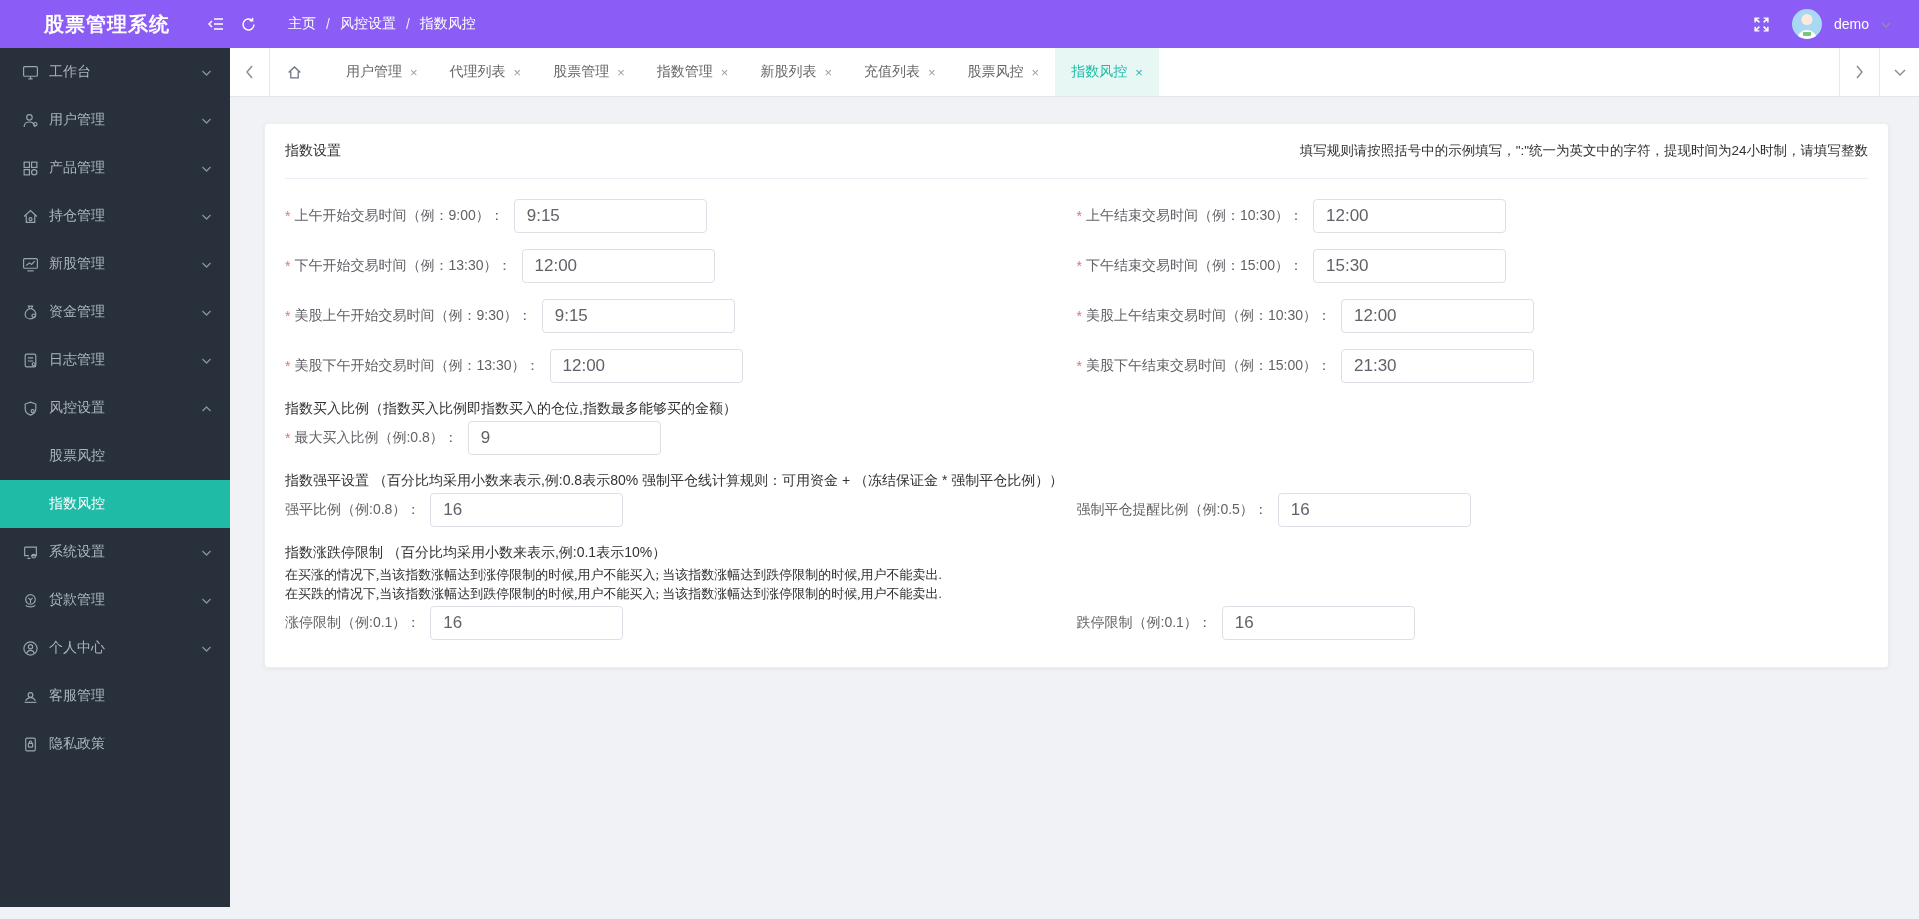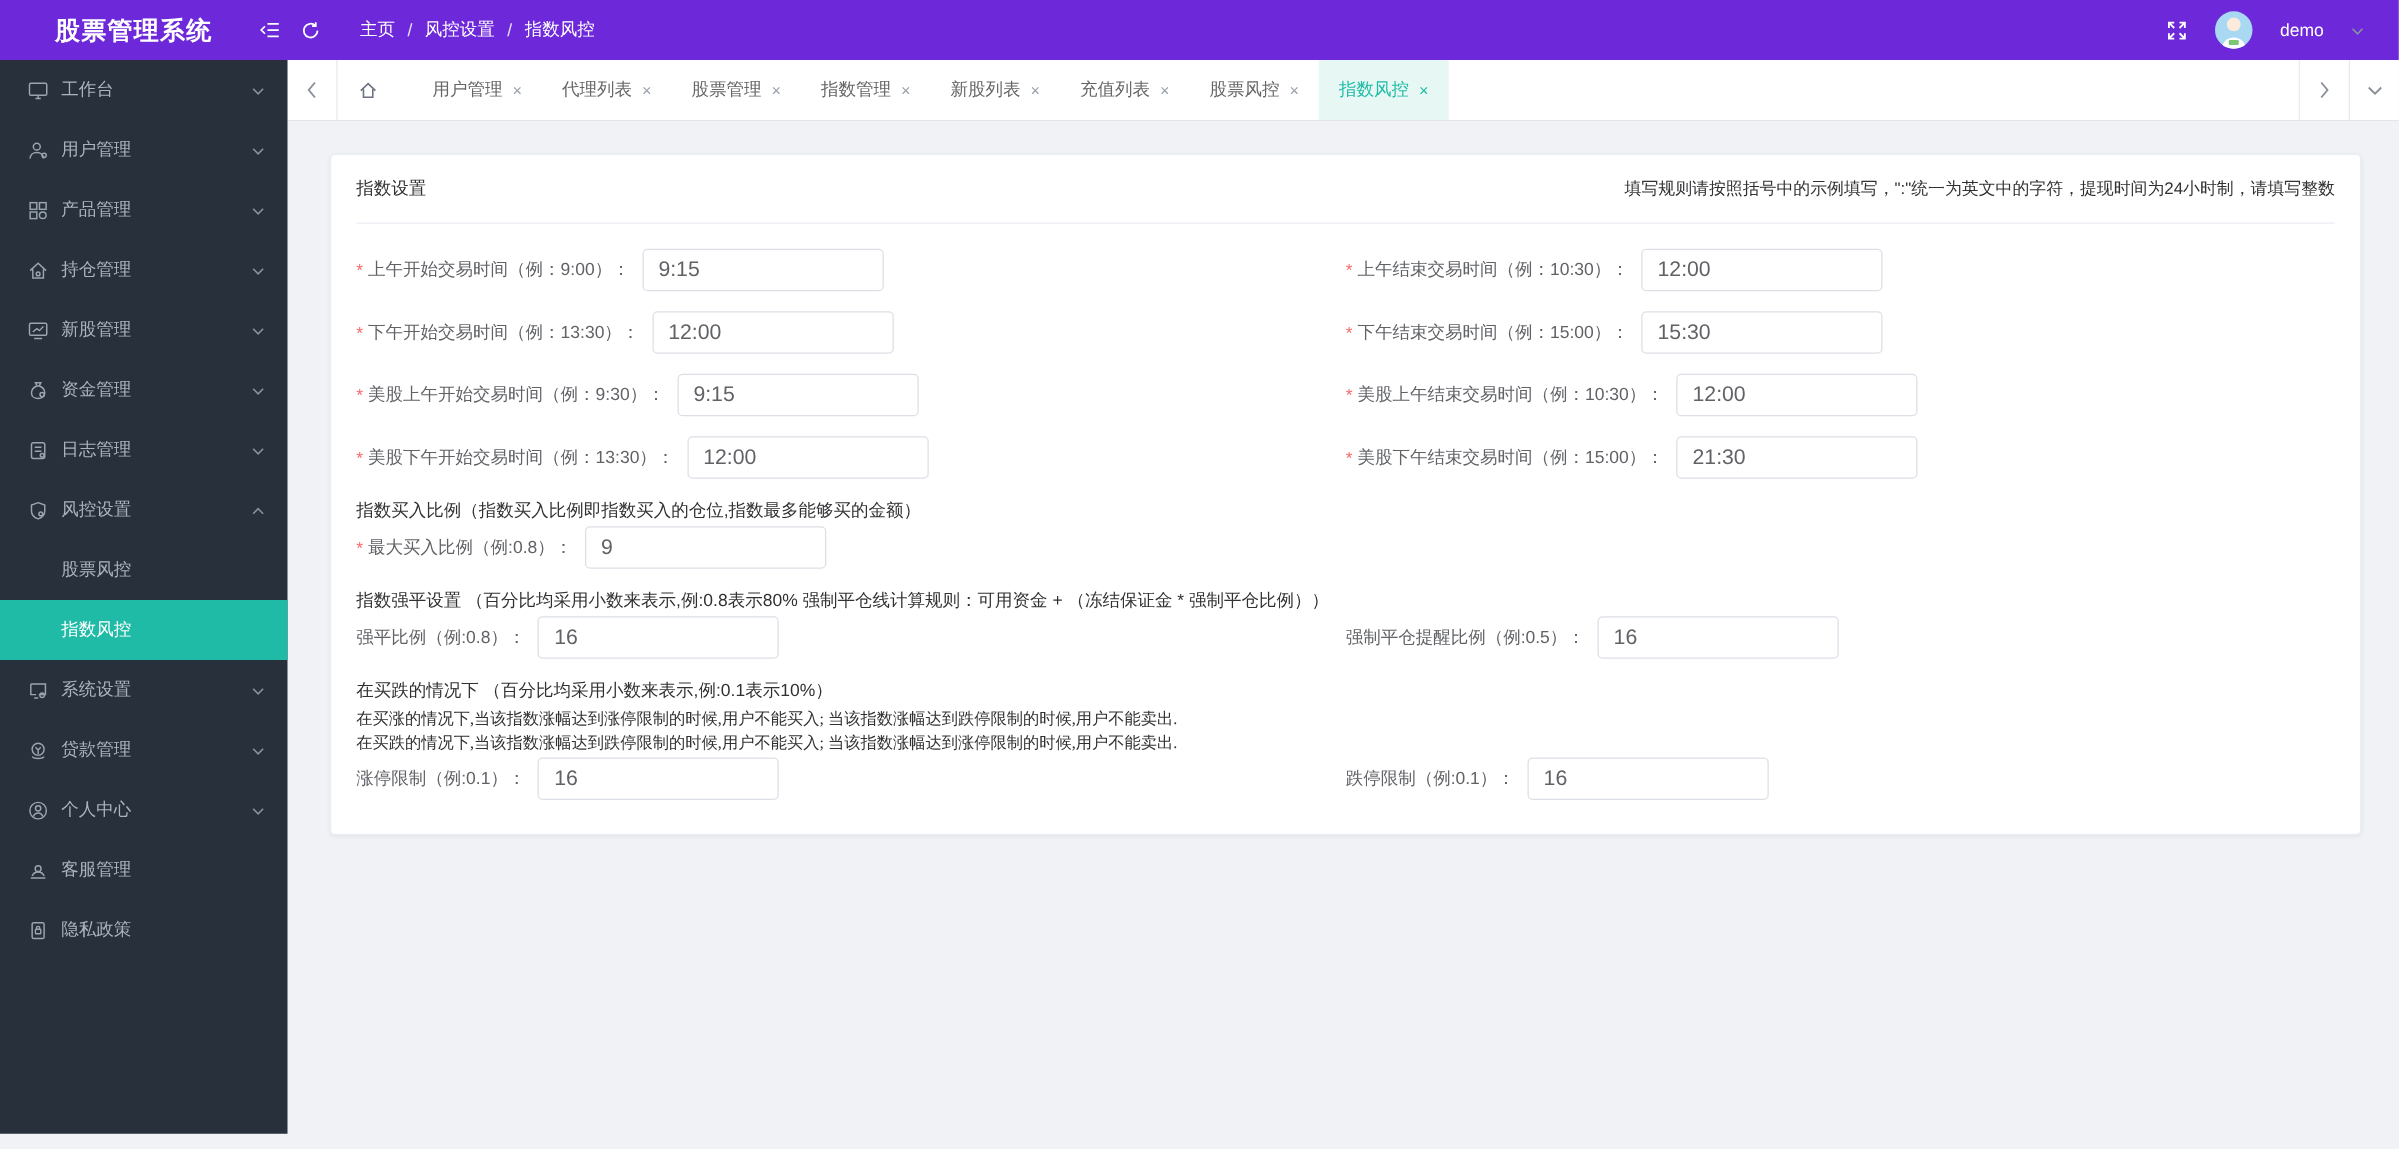--- a/index.html
+++ b/index.html
@@ -1,32 +1,32 @@
 <!DOCTYPE html>
 <html><head>
 <meta charset="utf-8">
 <style>
   * { box-sizing: border-box; margin: 0; padding: 0; }
   html,body { width:1919px; height:919px; overflow:hidden;
     font-family:"Liberation Sans","DejaVu Sans",sans-serif; background:#F0F2F5; }
 
   
   .header { position:absolute; top:0; left:0; width:1919px; height:48px;
-    background:#6d28d9; display:flex; align-items:center; color:#fff; z-index:30; }
+    background:#8b5cf6; display:flex; align-items:center; color:#fff; z-index:30; }
   .logo { width:200px; padding-left:44px; font-size:20px; font-weight:bold; letter-spacing:1px; white-space:nowrap; }
   .hicon { display:flex; align-items:center; justify-content:center; width:32px; height:48px; cursor:pointer; color:#fff; }
   .hicon svg { stroke:#fff; fill:none; stroke-width:1.4; }
   .breadcrumb { display:flex; align-items:center; margin-left:24px; font-size:14px; gap:10px; }
   .breadcrumb .sep { opacity:.85; }
   .header-right { margin-left:auto; display:flex; align-items:center; padding-right:28px; gap:14px; }
   .avatar { width:30px; height:30px; border-radius:50%; background:#A9D9F2; position:relative; overflow:hidden; }
   .avatar .head { position:absolute; top:5px; left:50%; transform:translateX(-50%); width:11px; height:11px; border-radius:50%; background:#FCEBDC; }
   .avatar .shoulders { position:absolute; bottom:-3px; left:50%; transform:translateX(-50%); width:20px; height:12px; border-radius:10px 10px 0 0; background:#FFFFFF; }
   .avatar .tie { position:absolute; bottom:3px; left:50%; transform:translateX(-50%); width:8px; height:4px; background:#7CC576; border-radius:1px; }
-  .user-chip { display:flex; align-items:center; gap:22px; font-size:14px; cursor:pointer; }
+  .user-chip { display:flex; align-items:center; gap:12px; font-size:14px; cursor:pointer; }
 
   
   .sidebar { position:absolute; top:48px; left:0; bottom:12px; width:230px; background:#28303B; z-index:20; }
   .menu-item { height:48px; display:flex; align-items:center; padding:0 18px 0 22px;
     color:#AAB4BF; font-size:14px; cursor:pointer; white-space:nowrap; }
   .menu-item .mi-icon { width:17px; height:17px; margin-right:10px; flex:0 0 auto; }
   .menu-item .mi-icon svg { stroke:#9AA5B1; fill:none; stroke-width:1.1; width:17px; height:17px; }
   .menu-item .chev { margin-left:auto; }
   .chev svg { stroke:#8793A0; fill:none; stroke-width:1.3; }
   .chev.up svg { transform:rotate(180deg); }
@@ -397,21 +397,21 @@
             <input type="text" value="16" style="">
           </div>
           <div class="form-item half">
             <label>强制平仓提醒比例（例:0.5）：</label>
             <input type="text" value="16" style="">
           </div>
         </div>
       </div>
 
       <div class="section-block">
-        <div class="section-title">在买跌的情况下 （百分比均采用小数来表示,例:0.1表示10%）</div>
+        <div class="section-title">指数涨跌停限制 （百分比均采用小数来表示,例:0.1表示10%）</div>
         <div class="section-line">在买涨的情况下,当该指数涨幅达到涨停限制的时候,用户不能买入; 当该指数涨幅达到跌停限制的时候,用户不能卖出.</div>
         <div class="section-line">在买跌的情况下,当该指数涨幅达到跌停限制的时候,用户不能买入; 当该指数涨幅达到涨停限制的时候,用户不能卖出.</div>
         <div class="form-row">
           <div class="form-item half">
             <label>涨停限制（例:0.1）：</label>
             <input type="text" value="16" style="">
           </div>
           <div class="form-item half">
             <label>跌停限制（例:0.1）：</label>
             <input type="text" value="16" style="">

